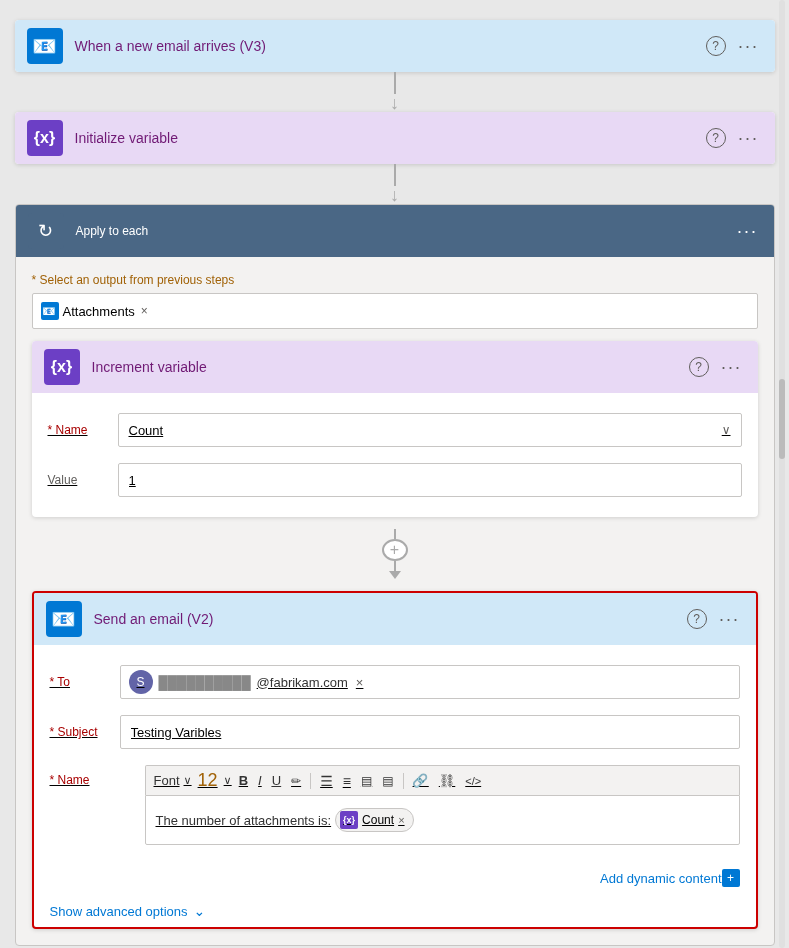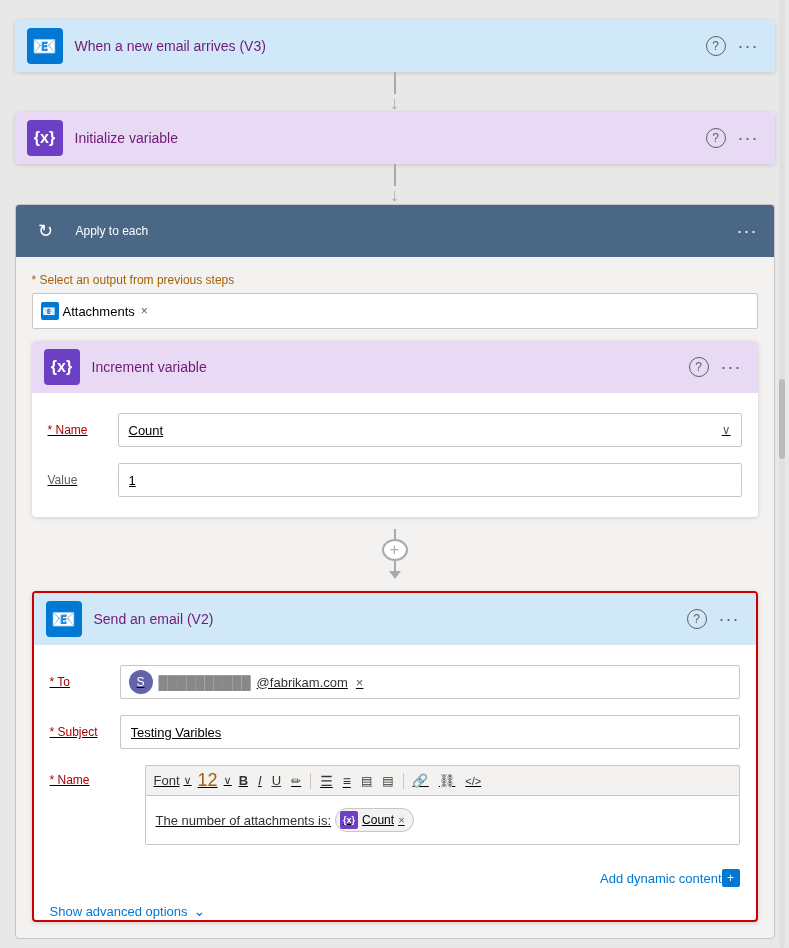--- a/index.html
+++ b/index.html
@@ -343,21 +343,21 @@
       color: #fff;
       display: flex;
       align-items: center;
       justify-content: center;
       font-size: 12px;
       border-radius: 2px;
     }
 
     
     .advanced-options-row {
-      padding: 8px 16px 1px;
+      padding: 8px 16px 8px;
       display: flex;
       gap: 6px;
     }
     .advanced-options-btn {
       background: none;
       border: none;
       cursor: pointer;
       color: #0078d4;
       font-size: 13px;
       display: flex;

